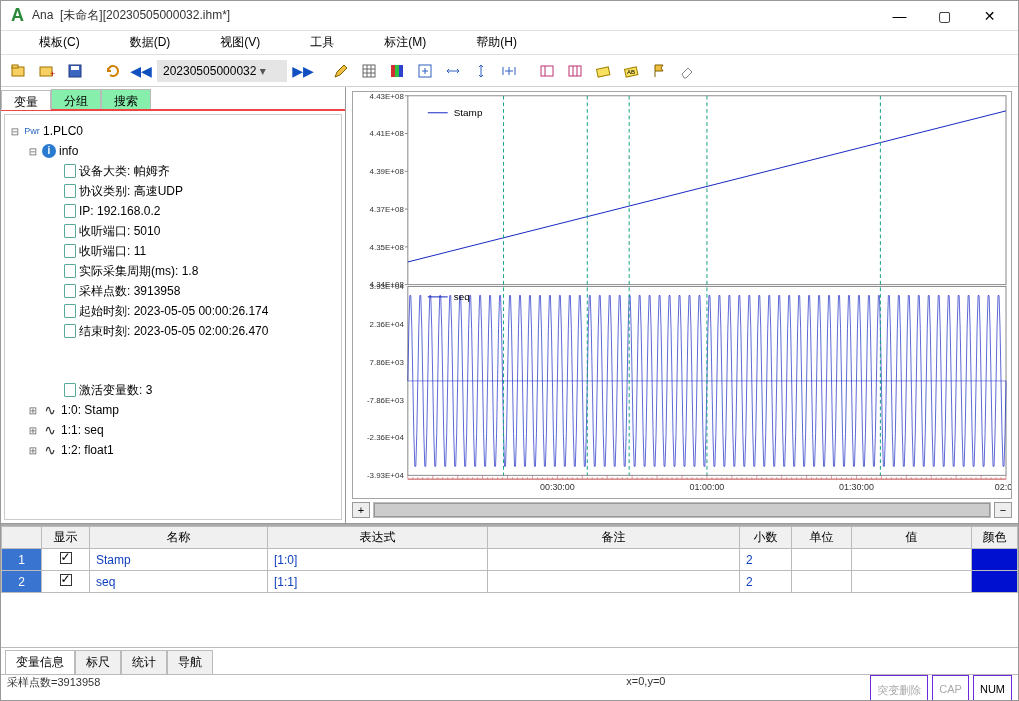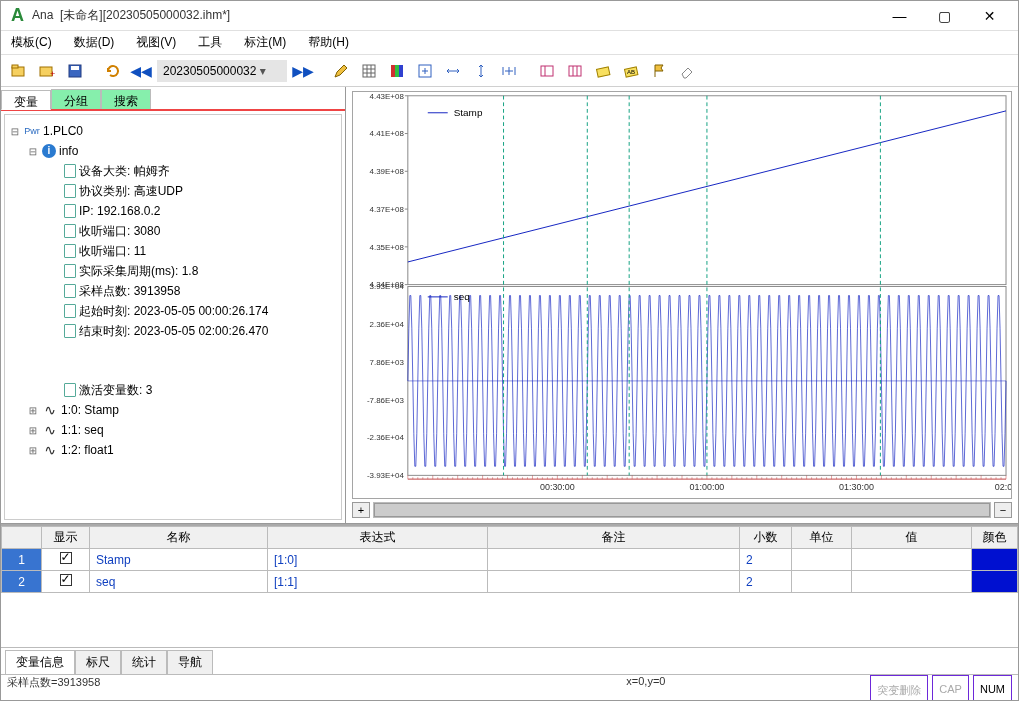--- a/index.html
+++ b/index.html
@@ -7,21 +7,21 @@
 
 
 .titlebar { height: 30px; display: flex; align-items: center; background: #fff; padding: 0 6px 0 10px; border-bottom: 1px solid #e0e0e0;}
 .app-icon { color: #2a8a3a; font-weight: bold; font-size: 18px; margin-right: 8px; }
 .title-text { flex: 1; font-size: 12px; color: #333; }
 .win-btns { display: flex; }
 .win-btn { width: 45px; height: 28px; display: flex; align-items: center; justify-content: center; font-size: 14px; cursor: default; }
 
 
 .menubar { height: 24px; display: flex; align-items: center; padding: 0 6px; gap: 14px; border-bottom: 1px solid #e0e0e0;}
-.menu-item { padding: 13px 4px; cursor: default; }
+.menu-item { padding: 13px 4px; cursor: default; margin-left: 28px; }
 
 
 .toolbar { height: 32px; display: flex; align-items: center; padding: 0 6px; gap: 4px; border-bottom: 1px solid #d0d0d0; }
 .tbtn { width: 24px; height: 24px; border: 1px solid transparent; display: inline-flex; align-items: center; justify-content: center; font-size: 14px; cursor: default; }
 .tbtn svg { width:16px; height:16px; }
 .tsep { width: 6px; }
 .t-combo { height: 22px; min-width: 130px; border: none; background:#e5e5e5; padding: 0 6px; font-size: 12px; display:flex; align-items:center; }
 .tarrow { font-size: 14px; color: #1050c0; width: 24px; text-align:center; cursor:default; }
 
 
@@ -229,21 +229,21 @@
           <div class="tree-row" style="padding-left: 52px;">
             <span class="ticon page"></span>
             <span>协议类别: 高速UDP</span>
           </div>
           <div class="tree-row" style="padding-left: 52px;">
             <span class="ticon page"></span>
             <span>IP: 192.168.0.2</span>
           </div>
           <div class="tree-row" style="padding-left: 52px;">
             <span class="ticon page"></span>
-            <span>收听端口: 3080</span>
+            <span>收听端口: 5010</span>
           </div>
           <div class="tree-row" style="padding-left: 52px;">
             <span class="ticon page"></span>
             <span>收听端口: 11</span>
           </div>
           <div class="tree-row" style="padding-left: 52px;">
             <span class="ticon page"></span>
             <span>实际采集周期(ms): 1.8</span>
           </div>
           <div class="tree-row" style="padding-left: 52px;">

